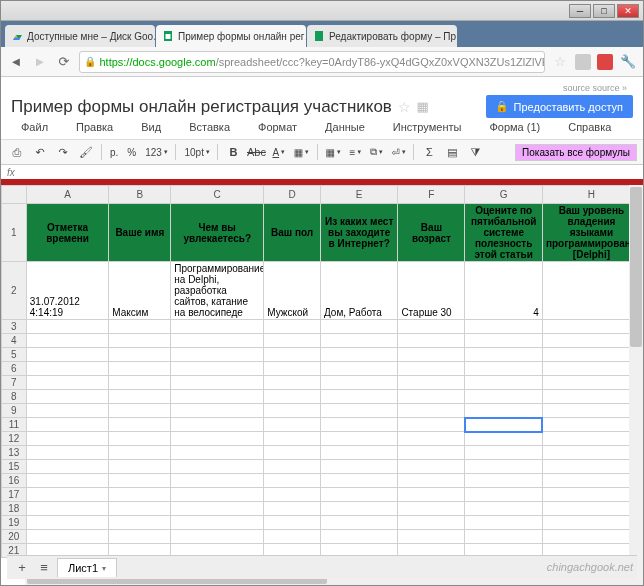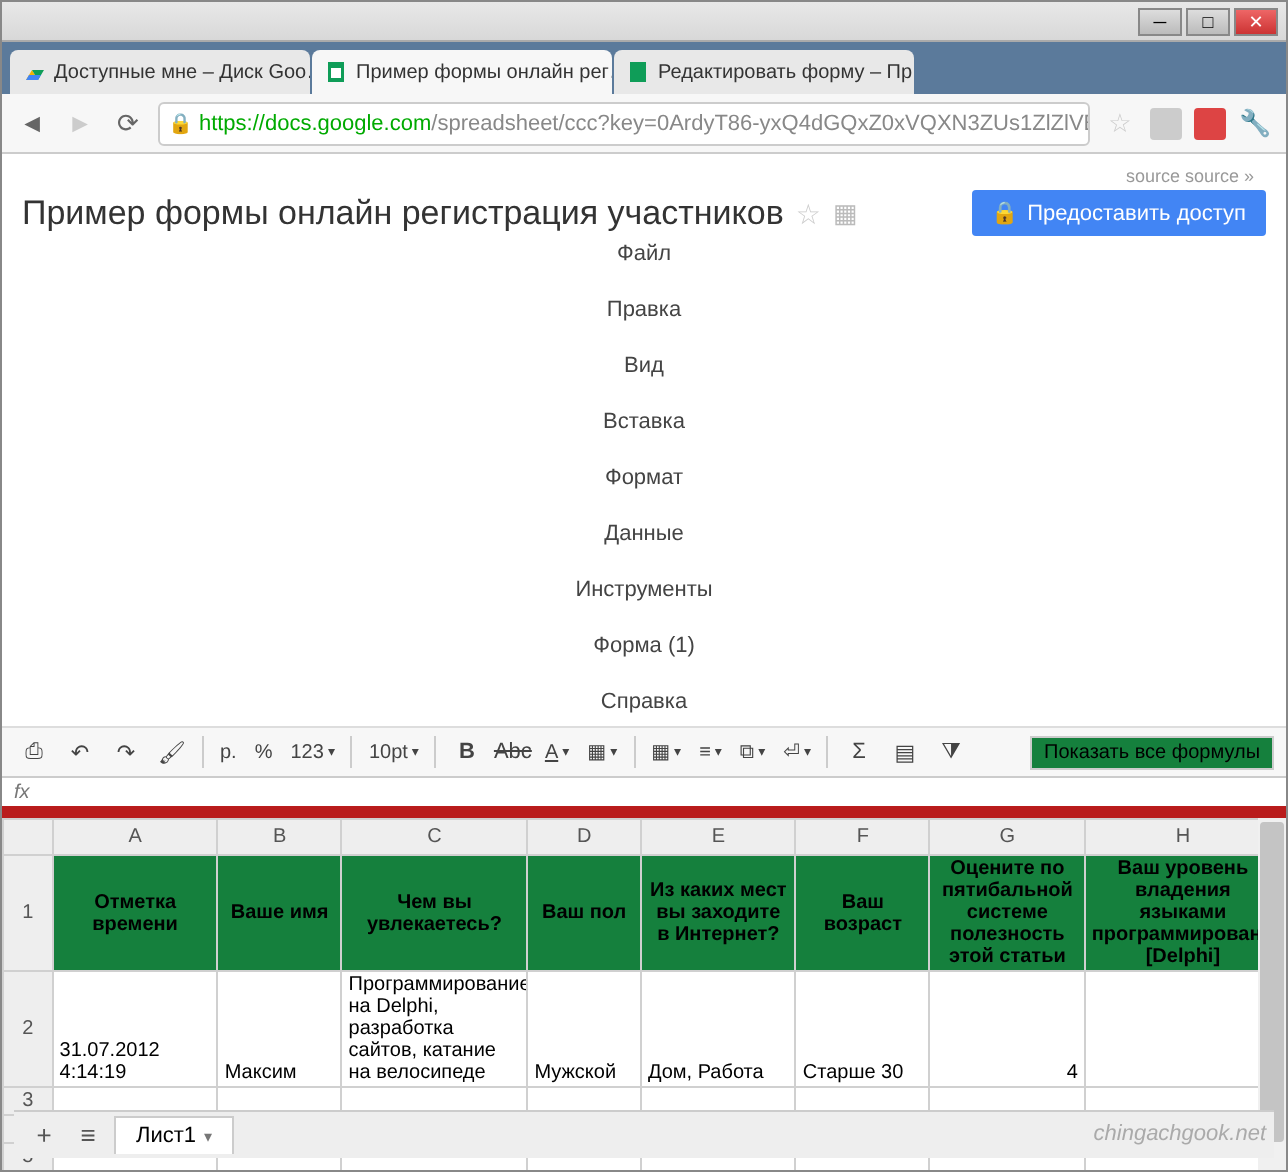--- a/index.html
+++ b/index.html
@@ -29,31 +29,31 @@
   .docs-top { padding: 6px 10px 2px; }
   .source-line { text-align: right; font-size: 9px; color: #999; padding-right: 6px; }
   .doc-title-row { display: flex; align-items: center; justify-content: space-between; margin-top: 2px; }
   .doc-title-left { display: flex; align-items: center; gap: 6px; }
   .doc-title { font-size: 17px; color: #333; }
   .star { color: #ccc; font-size: 14px; }
   .folder-ico { color: #bbb; font-size: 13px; }
   .share-btn { background: #4285f4; color: #fff; padding: 5px 10px; border-radius: 2px; font-size: 11px; display: flex; align-items: center; gap: 4px; cursor: pointer; }
   
   
-  .menu-row { display: flex; align-items: center; gap: 16px; padding: 3px 10px 4px; font-size: 11px; color: #444; flex-direction: column; }
+  .menu-row { display: flex; align-items: center; gap: 28px; padding: 3px 10px 4px; font-size: 11px; color: #444; }
   .menu-item { cursor: pointer; }
   .last-edit { color: #999; font-size: 10px; margin-left: 12px; }
   
   
   .toolbar { height: 26px; border-top: 1px solid #ddd; border-bottom: 1px solid #ccc; display: flex; align-items: center; padding: 0 6px; gap: 3px; background: #f7f7f7; }
   .tbtn { width: 20px; height: 20px; display: flex; align-items: center; justify-content: center; color: #444; font-size: 11px; cursor: pointer; }
   .tsep { width: 1px; height: 16px; background: #ccc; margin: 0 2px; }
   .tdrop { display: flex; align-items: center; gap: 2px; padding: 0 3px; color: #444; cursor: pointer; font-size: 10px; }
   .tdrop .arr { font-size: 7px; }
-  .show-formulas { margin-left: auto; padding: 2px 6px; border: 1px solid #ccc; background: #15803d; font-size: 10px; cursor: pointer; }
+  .show-formulas { margin-left: auto; padding: 2px 6px; border: 1px solid #ccc; background: #f0abfc; font-size: 10px; cursor: pointer; }
   
   
   .formula-row { height: 20px; border-bottom: 6px solid #b91c1c; display: flex; align-items: center; padding: 0 6px; font-size: 10px; color: #777; font-style: italic; }
   
   
   .sheet-wrap { position: relative; height: 400px; overflow: hidden; }
   .sheet { border-collapse: collapse; width: 640px; table-layout: fixed; }
   .sheet th, .sheet td { border: 1px solid #d0d0d0; padding: 1px 3px; font-size: 10px; overflow: hidden; vertical-align: middle; }
   .sheet th { background: #eee; color: #555; font-weight: normal; text-align: center; }
   .corner { width: 24px; }

